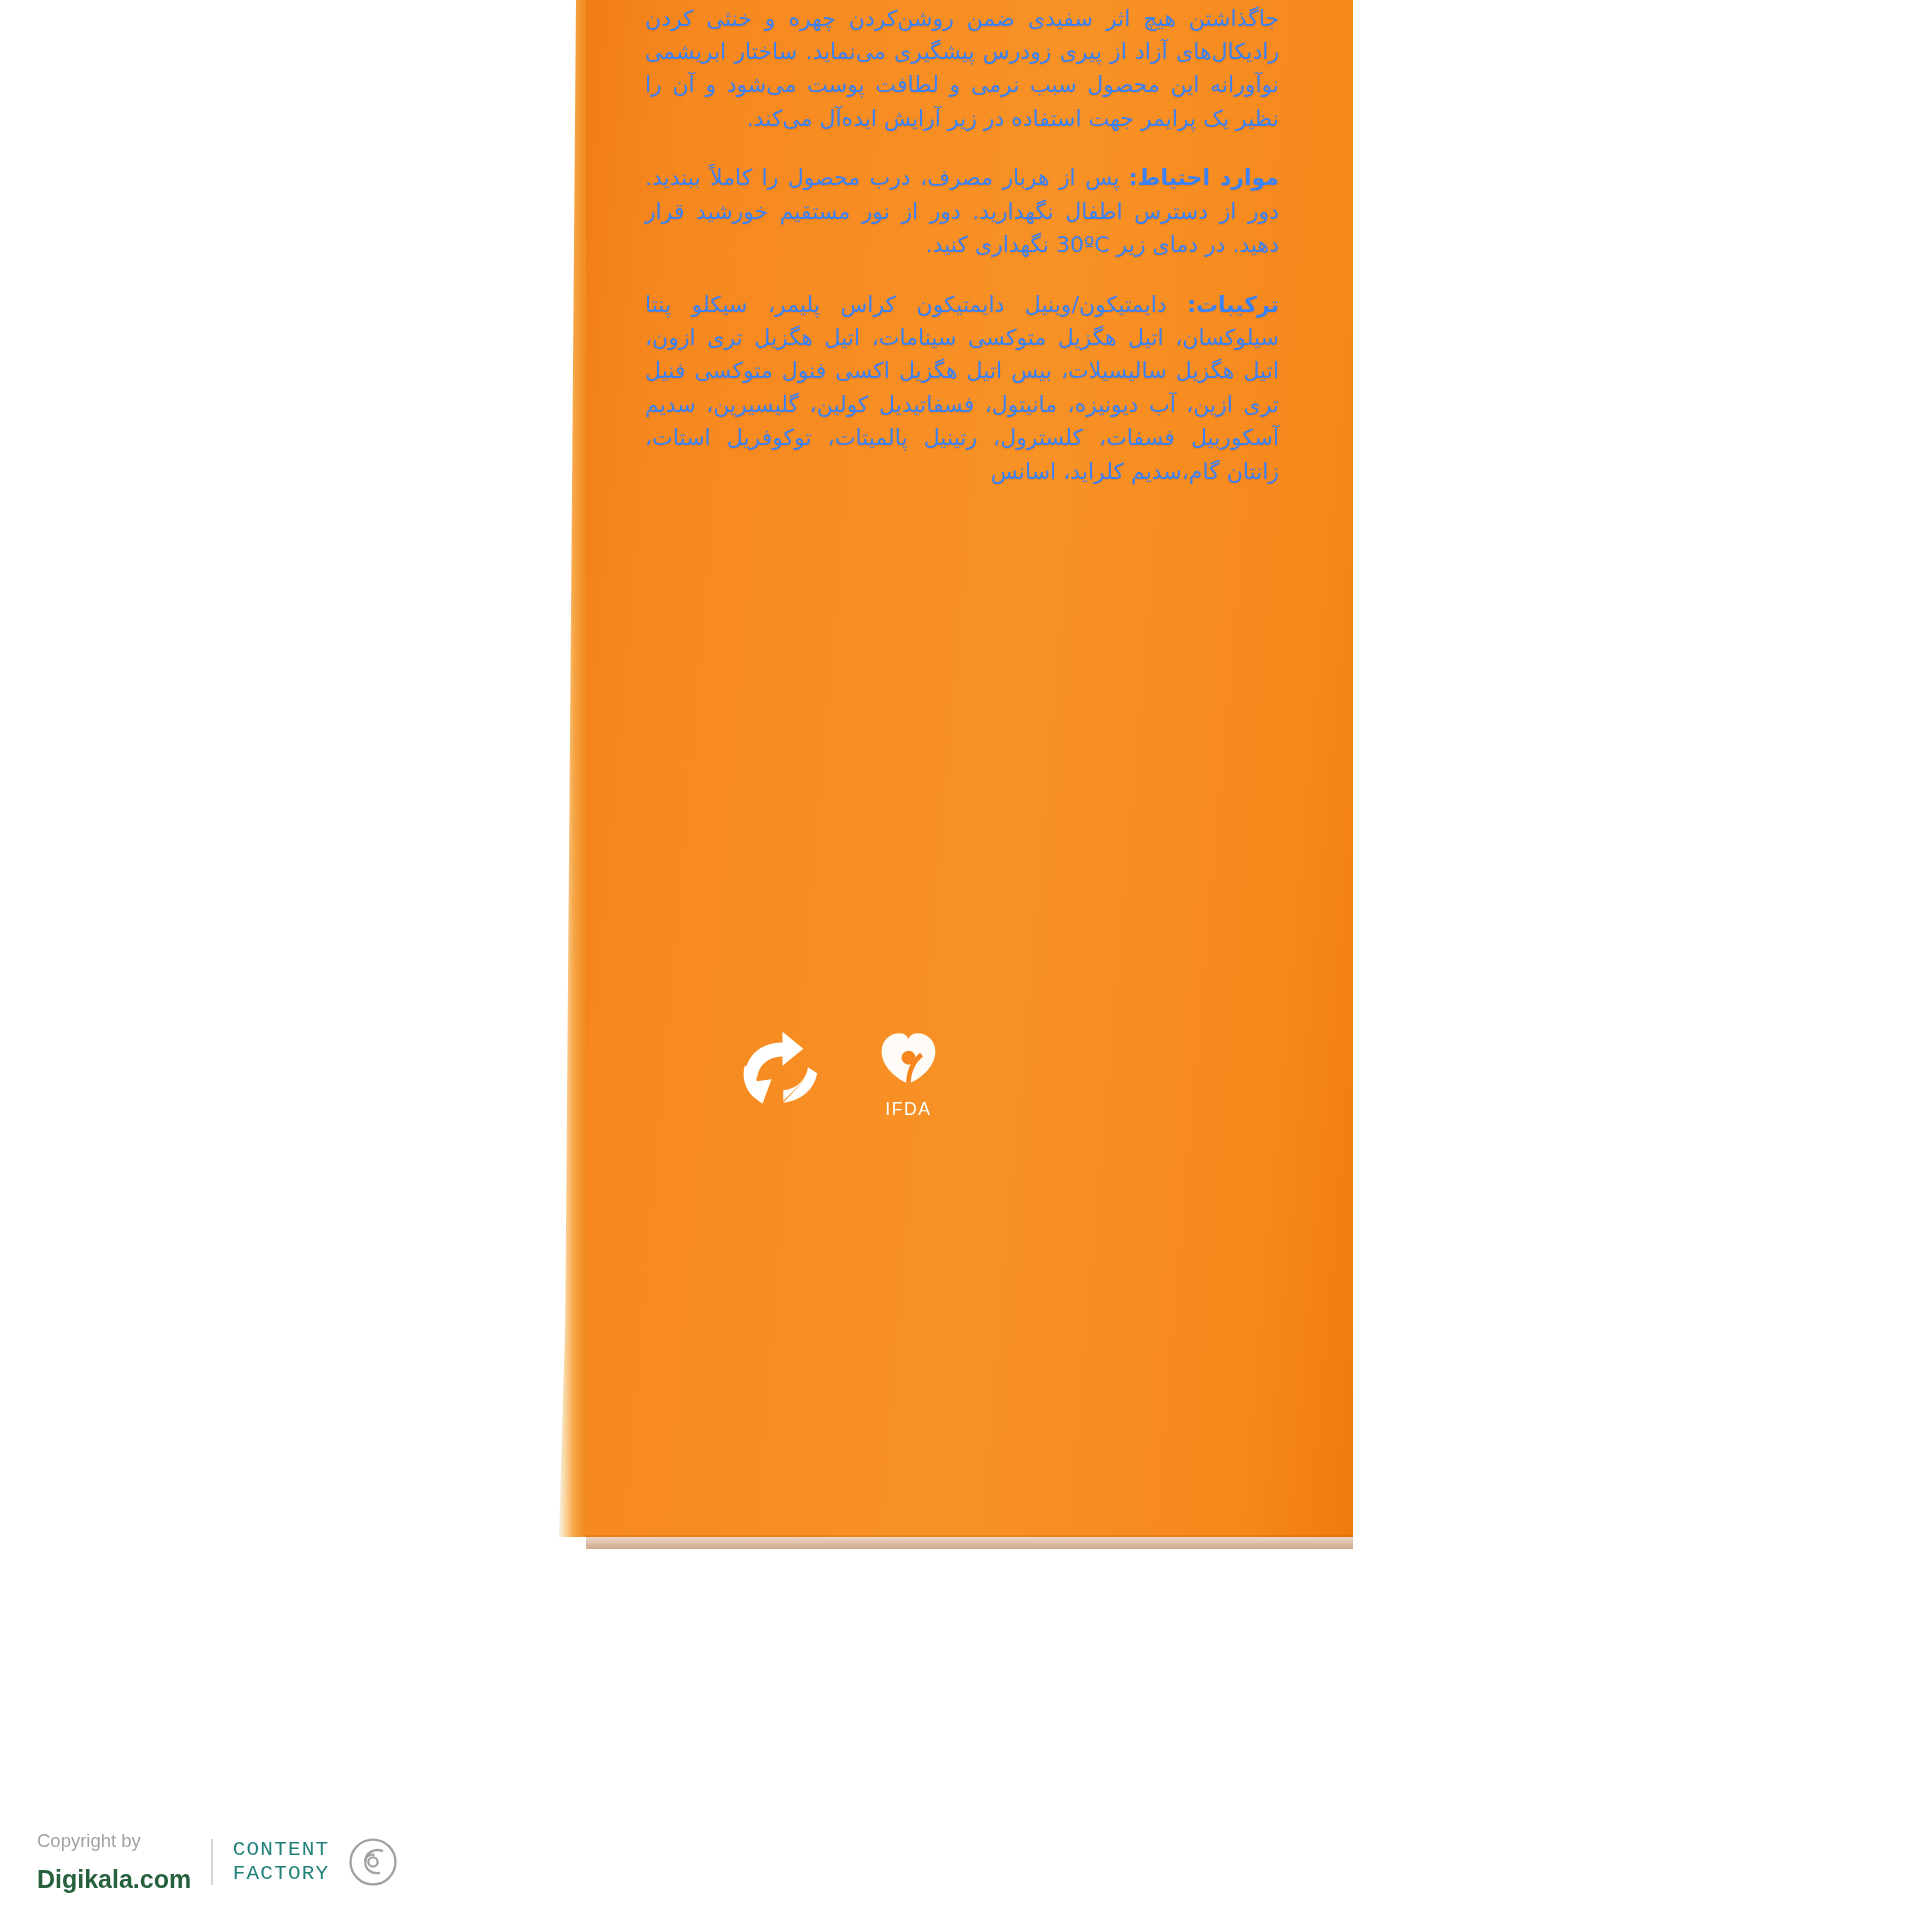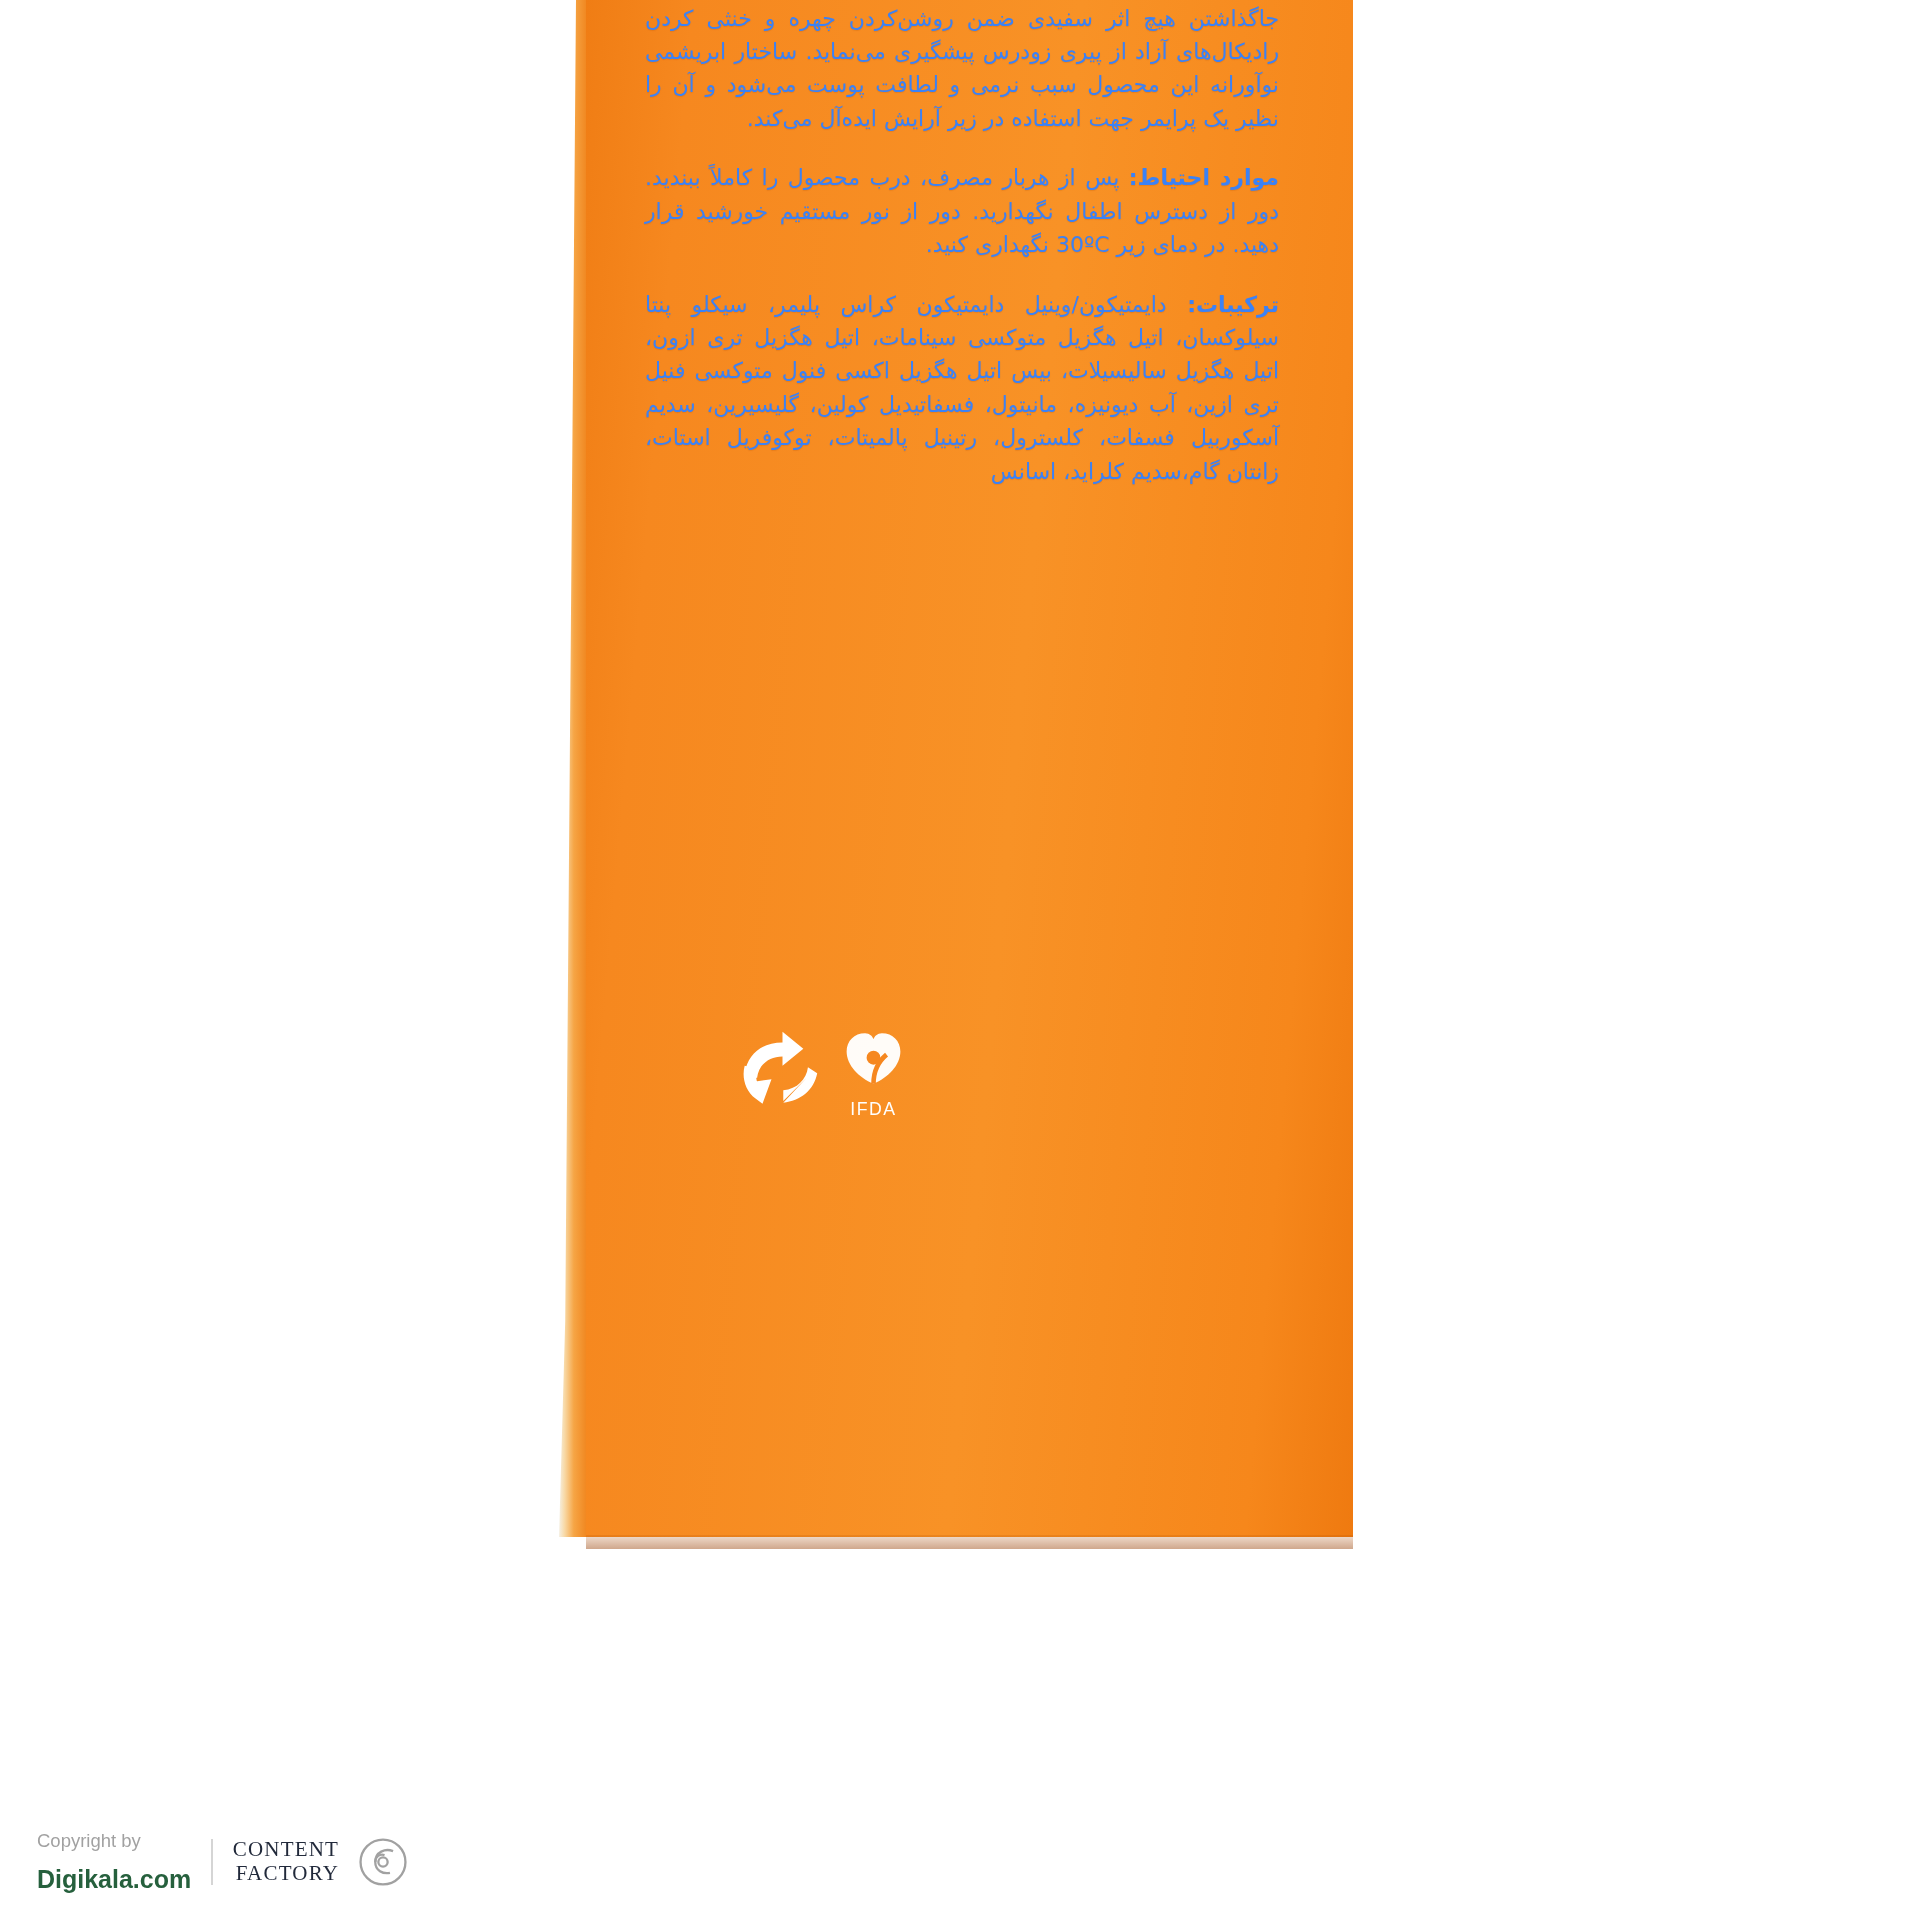--- a/index.html
+++ b/index.html
@@ -83,20 +83,21 @@
   
   .symbols {
     position: absolute;
     right: 385px;
     top: 1029px;
     width: 231px;
     height: 100px;
     display: flex;
     flex-direction: row-reverse;
     align-items: center;
+    gap: 35px;
   }
   .sym { position: relative; }
 
   .ifda-label {
     position: absolute;
     bottom: -4.6px;
     left: 50%;
     transform: translateX(-50%);
     font-size: 17.7px;
     letter-spacing: 1.5px;
@@ -157,24 +158,24 @@
     height: 48px;
     flex: 0 0 auto;
   }
   .wm-cf {
     display: flex;
     flex-direction: column;
     justify-content: center;
     line-height: 1.12;
   }
   .wm-cf span {
-    font-family: Liberation Serif, serif;
+    font-family: Liberation Mono, monospace;
     font-size: 21px;
     letter-spacing: 1.2px;
-    color: #0f172a;
+    color: #0f766e;
   }
   .wm-divider {
     width: 1.5px;
     height: 46px;
     background: #d2d2d2;
   }
   .wm-copy {
     display: flex;
     flex-direction: column;
     justify-content: center;

